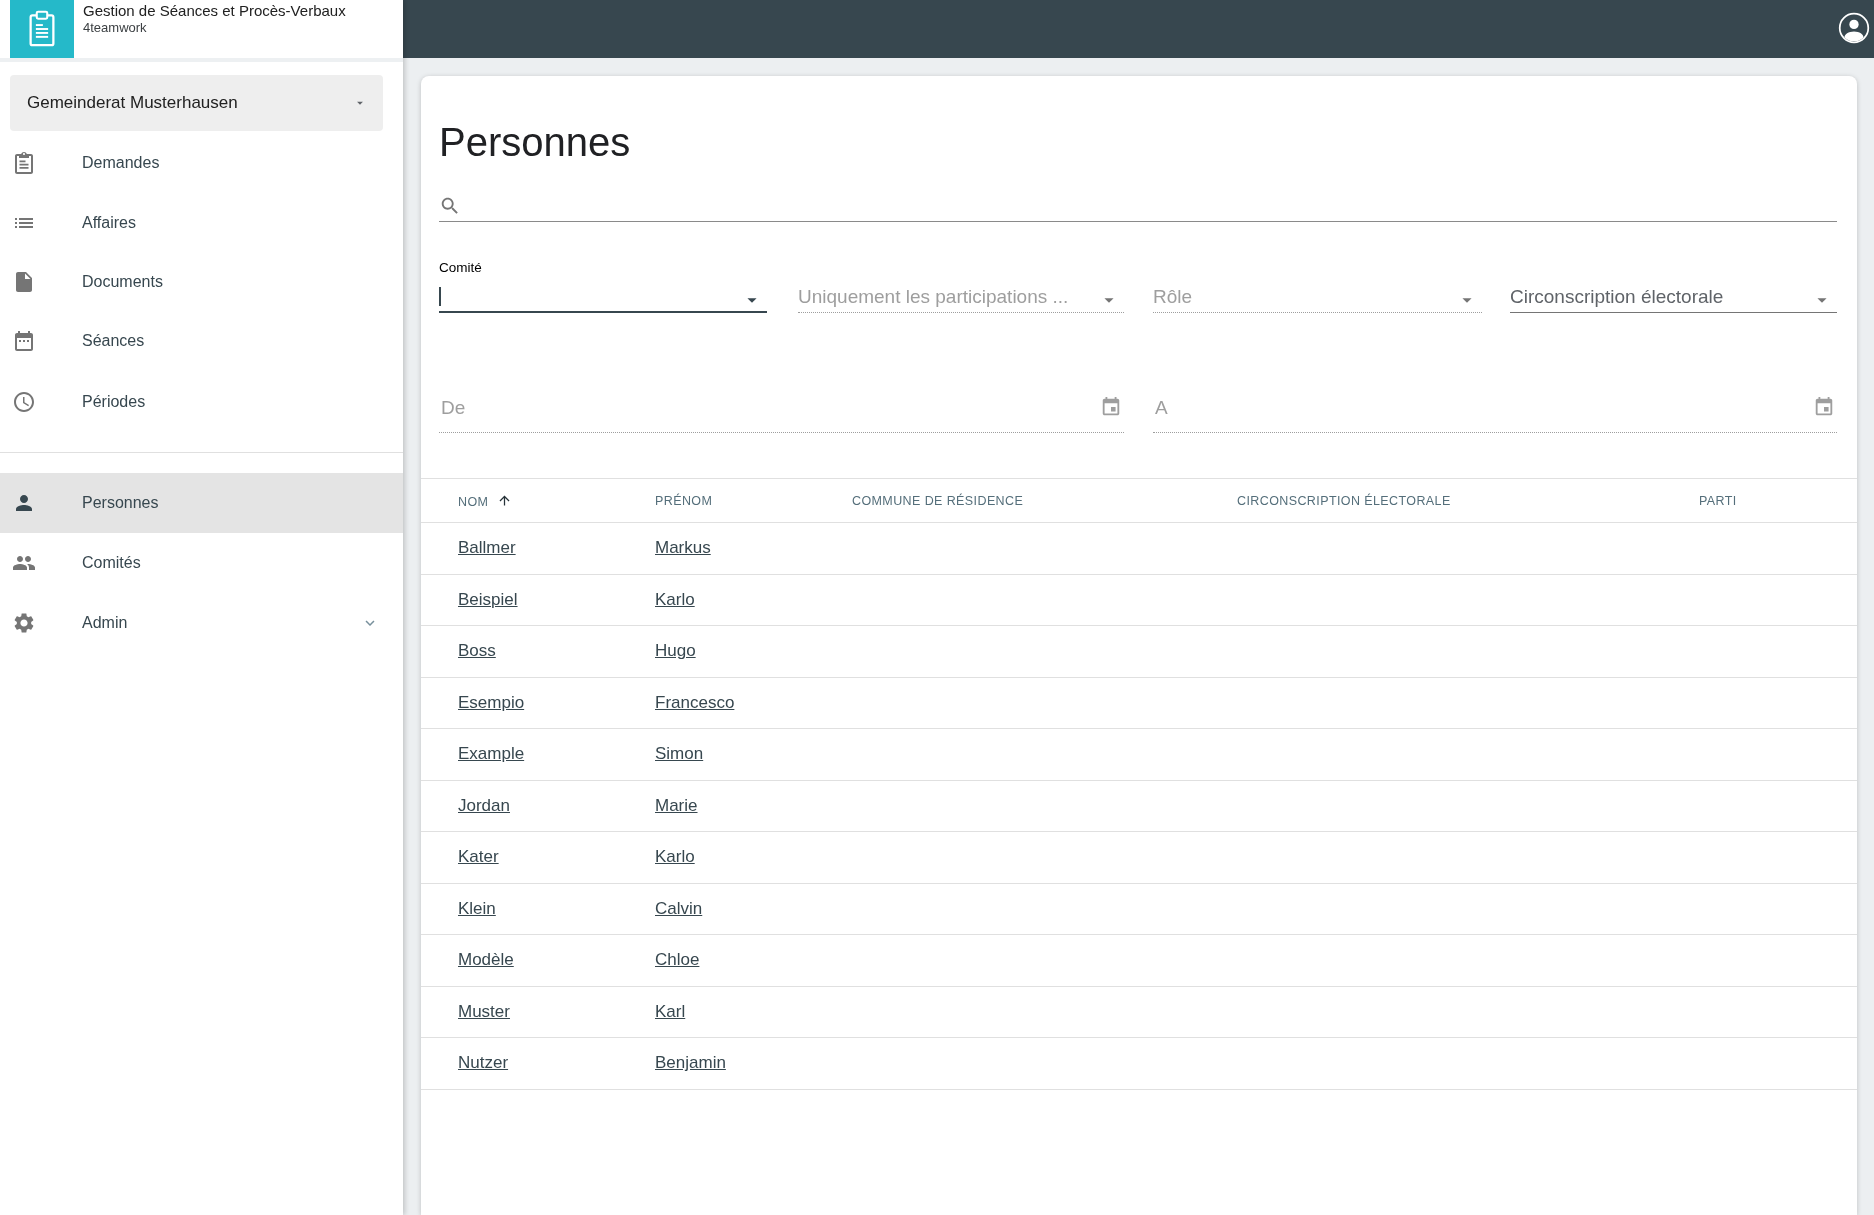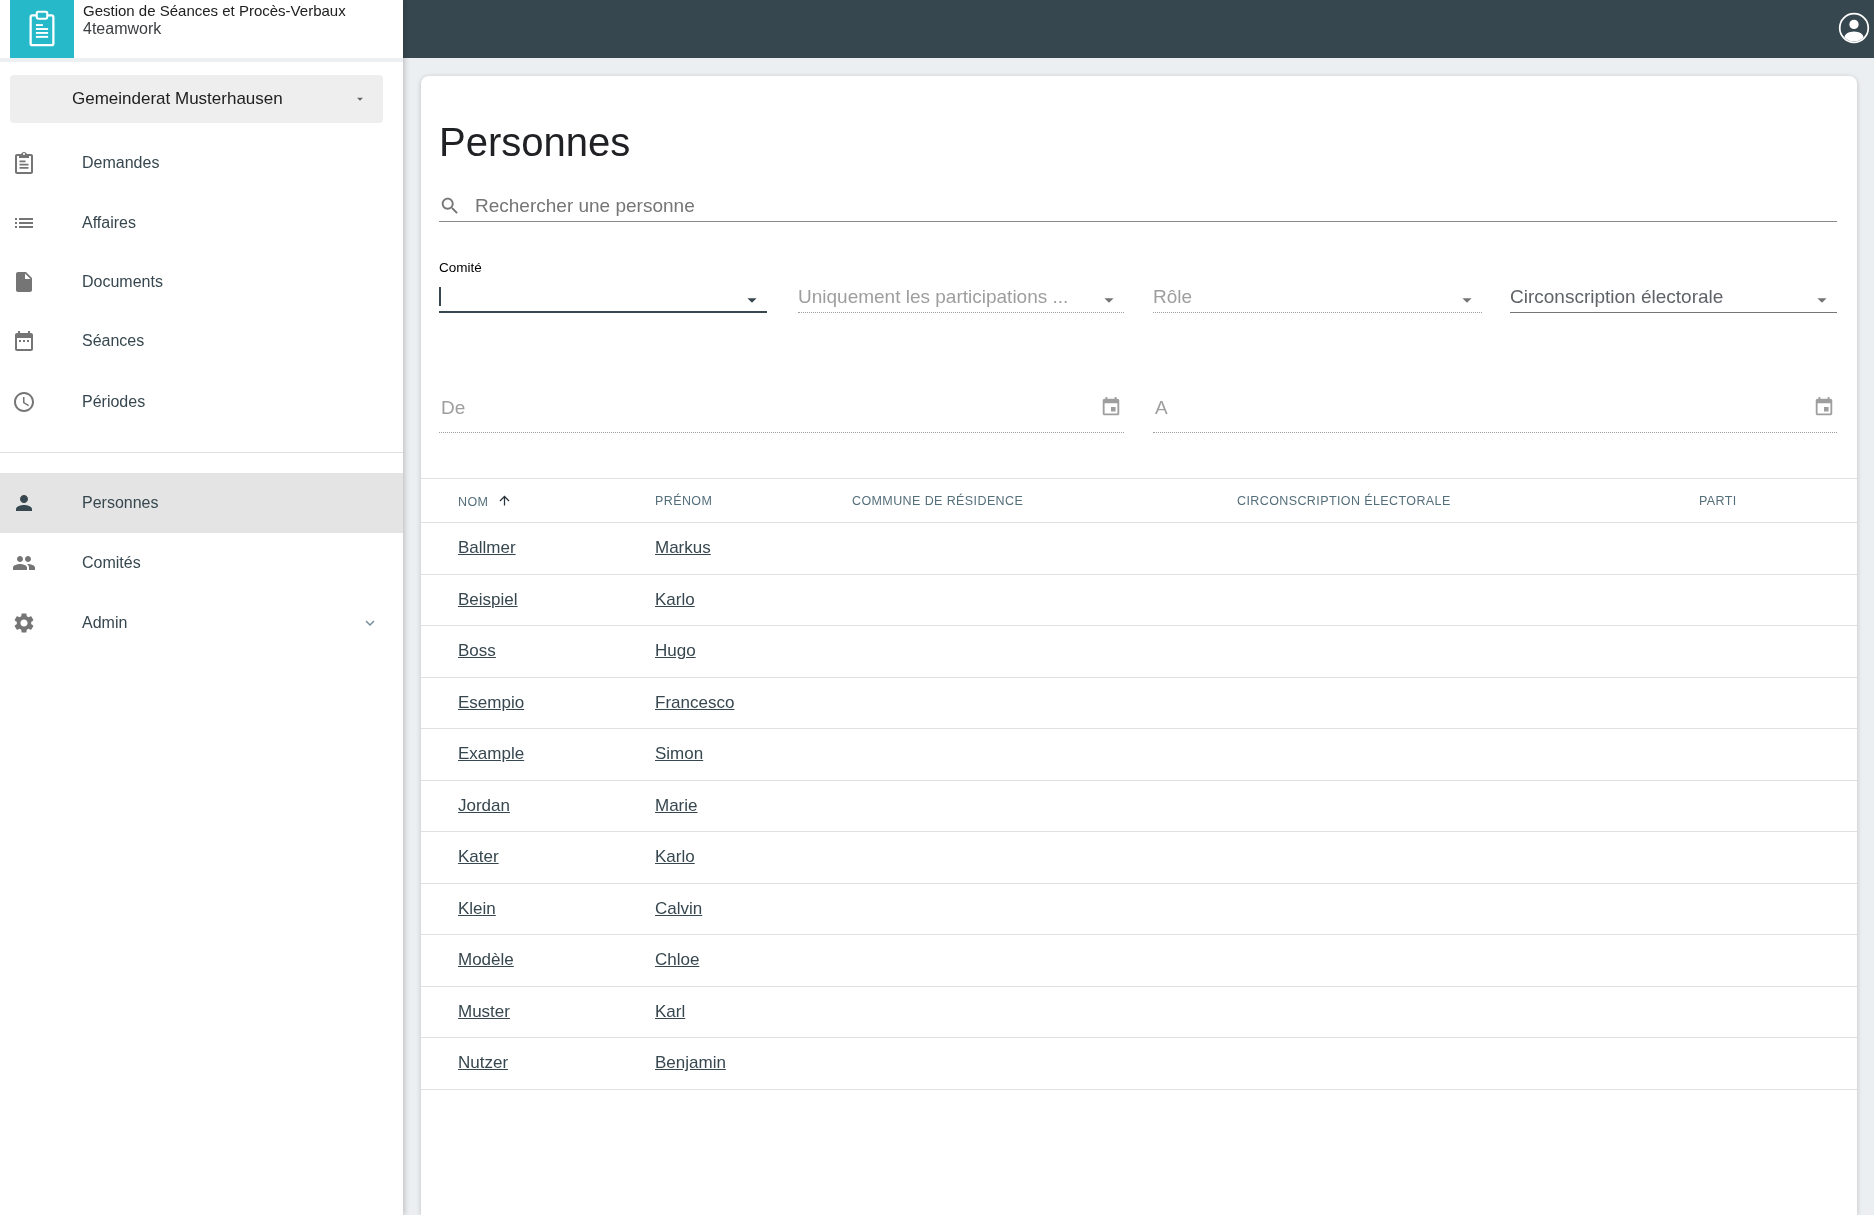--- a/index.html
+++ b/index.html
@@ -12,23 +12,23 @@
 
   
   .sidebar{position:absolute;left:0;top:0;width:403px;height:1215px;background:#FFFFFF;
     z-index:3;box-shadow:2px 0 5px rgba(0,0,0,.18);}
   .app-header{position:absolute;left:0;top:0;width:403px;height:62px;background:#fff;
     border-bottom:4px solid #EDF0F2;}
   .logo{position:absolute;left:10px;top:0;width:64px;height:58px;background:#25B9C9;
     display:flex;align-items:center;justify-content:center;}
   .app-titles{position:absolute;left:83px;top:2px;width:310px;}
   .app-title{font-size:15px;font-weight:normal;color:#212121;line-height:17px;}
-  .app-vendor{font-size:16px;color:#3C4043;margin-top:1px;}
-  .workspace{position:absolute;left:10px;top:75px;width:373px;height:48px;background:#EEEEEE;
-    border-radius:4px;display:flex;align-items:center;cursor:pointer;padding-left:45px;}
+  .app-vendor{font-size:13px;color:#3C4043;margin-top:1px;}
+  .workspace{position:absolute;left:10px;top:75px;width:373px;height:56px;background:#EEEEEE;
+    border-radius:4px;display:flex;align-items:center;cursor:pointer;}
   .workspace-label{font-size:17px;color:#212121;margin-left:17px;flex:1;}
   .workspace .caret{margin-right:16px;}
 
   .nav-item{position:absolute;left:0;width:403px;height:60px;display:flex;align-items:center;
     cursor:pointer;}
   .nav-item.selected{background:#E4E4E4;}
   .nav-icon{position:absolute;left:12px;width:24px;height:24px;}
   .nav-label{position:absolute;left:82px;font-size:16px;color:#37474F;}
   .nav-chevron{position:absolute;right:24px;width:18px;height:18px;}
   .side-divider{position:absolute;left:0;top:452px;width:403px;height:0;
@@ -182,21 +182,20 @@
   </div>
 </aside>
 
 <main class="card">
   <h1 class="page-title">Personnes</h1>
 
   <div class="search-row">
     <svg width="22" height="22" viewBox="0 0 24 24">
       <path fill="#757575" d="M15.5 14h-.79l-.28-.27C15.41 12.59 16 11.11 16 9.5 16 5.91 13.09 3 9.5 3S3 5.91 3 9.5 5.91 16 9.5 16c1.61 0 3.09-.59 4.23-1.57l.27.28v.79l5 5L20.49 19l-5-5zm-6 0C7.01 14 5 11.99 5 9.5S7.01 5 9.5 5 14 7.01 14 9.5 11.99 14 9.5 14z"></path>
       </svg>
-    <input class="search-input" placeholder="Rechercher une personne" style="">
   </div>
 
   <div class="filter f-focused f1">
     <span class="flabel">Comité</span>
     <div class="fbox">
       <span class="cursor"></span>
       <svg class="caret" width="22" height="22" viewBox="0 0 24 24">
         <path d="M7 10l5 5 5-5z" fill="#37474F"></path>
         </svg>
     </div>

